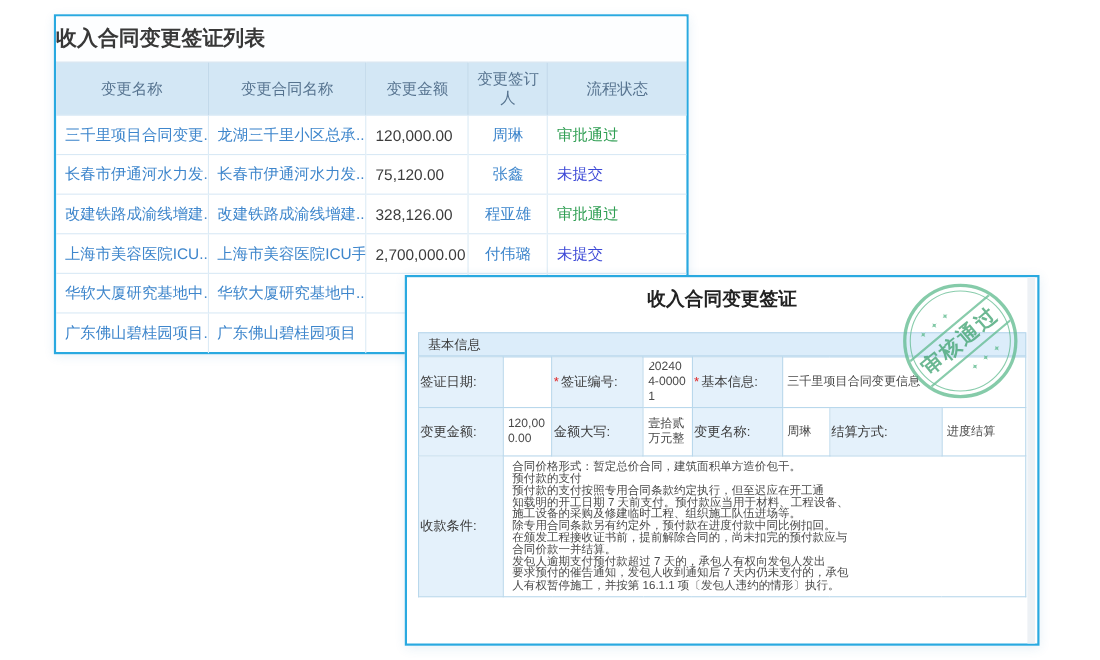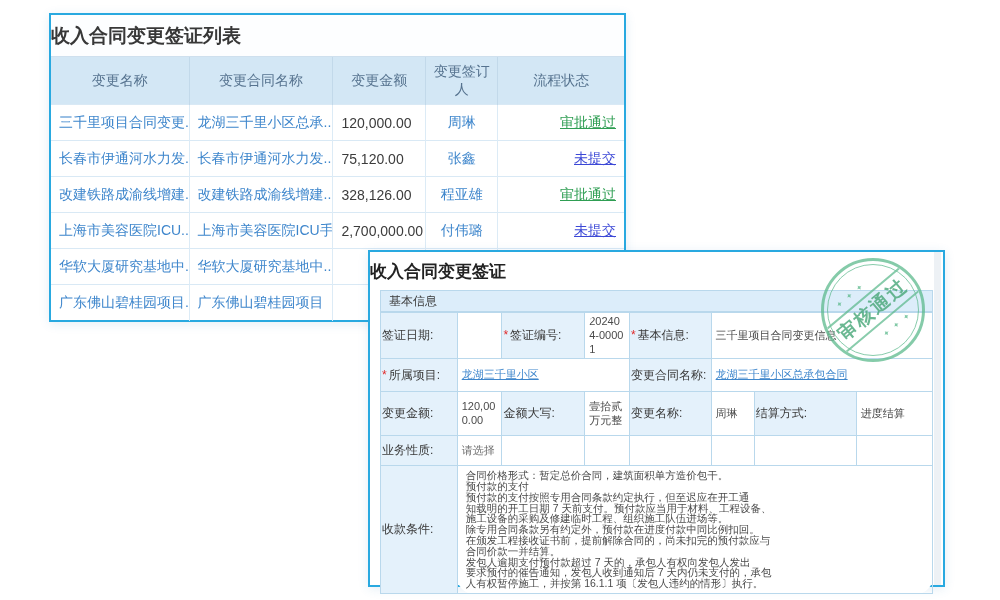--- a/index.html
+++ b/index.html
@@ -18,29 +18,29 @@
   .list-table th { height:48px; background:var(--header-bg,#d3e7f5);
     color:var(--header-text,#56738f); font-size:14px; font-weight:normal;
     border-left:1px solid #c2d9ea; border-top:1px solid #cfe0ee; padding:0 2px; }
   .list-table th:first-child { border-left:none; }
   .list-table td { height:36px; font-size:14px; border-top:1px solid #d9e9f5;
     border-left:1px solid #dcebf6; padding:0 8px; overflow:hidden; white-space:nowrap; }
   .list-table td:first-child { border-left:none; }
   .list-table td.link { color:var(--link,#3e86cc); cursor:pointer; }
   .list-table td.amount { text-align:right; color:#3c3c3c; padding-right:22px; }
   .list-table td.signer { text-align:center; color:var(--link,#3e86cc); }
-  .list-table td.status { text-align:right;text-decoration:underline; }
+  .list-table td.status { text-align:left; }
   .status.approved { color:var(--status-approved,#2f9e53); }
   .status.unsubmitted { color:var(--status-unsubmitted,#3c48d6); }
 
   
   .detail-panel { left:368px; top:250px; width:577px; height:337px; z-index:5; }
-  .detail-title { height:38px; line-height:40px; text-align:left; font-size:17px;
+  .detail-title { height:38px; line-height:40px; text-align:center; font-size:17px;
     font-weight:bold; color:#222; }
-  .detail-content { margin:0 10px; width:553px; }
+  .detail-content { margin:12px 10px; width:553px; }
   .section-bar { height:22px; line-height:20px; background:var(--section-bg,#dcedfa);
     border:1px solid var(--grid-border,#b9d8ec); font-size:12px; color:#3a3a3a;
     padding-left:8px; }
   table.form-grid { width:553px; border-collapse:collapse; table-layout:fixed; }
   .form-grid td { border:1px solid var(--grid-border,#b9d8ec); vertical-align:middle;
     overflow:hidden; }
   .form-grid td.lbl { background:var(--label-bg,#e4f1fb); text-align:left;
     font-size:12px; color:#3a3a3a; padding:1px 3px 1px 1px; }
   .form-grid td.val { background:#fff; font-size:11px; color:#4a4a4a;
     padding:2px 4px; word-break:break-all; line-height:1.25;border-radius:17px; }
@@ -162,45 +162,29 @@
           </colgroup>
         <tbody>
             <tr class="r1">
           <td class="lbl"><span>签证日期:</span></td>
           <td class="val"></td>
           <td class="lbl"><span class="star">*</span><span>签证编号:</span></td>
           <td class="val">202404-00001</td>
           <td class="lbl"><span class="star">*</span><span>基本信息:</span></td>
           <td class="val" colspan="3">三千里项目合同变更信息</td>
         </tr>
-        <tr class="r2">
-          <td class="lbl"><span class="star">*</span><span>所属项目:</span></td>
-          <td class="val" colspan="3"><a>龙湖三千里小区</a></td>
-          <td class="lbl"><span>变更合同名称:</span></td>
-          <td class="val" colspan="3"><a>龙湖三千里小区总承包合同</a></td>
-        </tr>
         <tr class="r3">
           <td class="lbl"><span>变更金额:</span></td>
           <td class="val">120,000.00</td>
           <td class="lbl"><span>金额大写:</span></td>
           <td class="val">壹拾贰万元整</td>
           <td class="lbl"><span>变更名称:</span></td>
           <td class="val">周琳</td>
           <td class="lbl"><span>结算方式:</span></td>
           <td class="val">进度结算</td>
-        </tr>
-        <tr class="r4">
-          <td class="lbl"><span>业务性质:</span></td>
-          <td class="val placeholder">请选择</td>
-          <td class="val"></td>
-          <td class="val"></td>
-          <td class="val"></td>
-          <td class="val"></td>
-          <td class="val"></td>
-          <td class="val"></td>
         </tr>
         <tr class="r5">
           <td class="lbl"><span>收款条件:</span></td>
           <td class="val conditions" colspan="7">合同价格形式：暂定总价合同，建筑面积单方造价包干。
 预付款的支付
 预付款的支付按照专用合同条款约定执行，但至迟应在开工通
 知载明的开工日期 7 天前支付。预付款应当用于材料、工程设备、
 施工设备的采购及修建临时工程、组织施工队伍进场等。
 除专用合同条款另有约定外，预付款在进度付款中同比例扣回。
 在颁发工程接收证书前，提前解除合同的，尚未扣完的预付款应与

